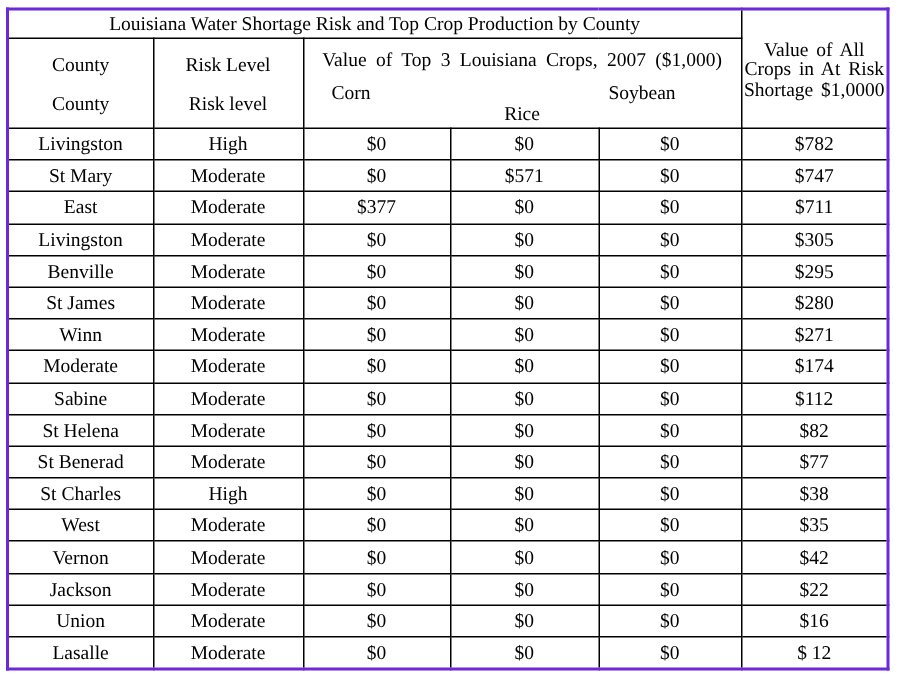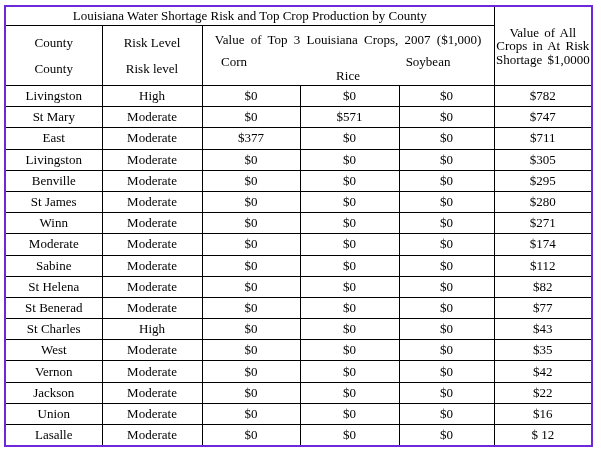--- a/index.html
+++ b/index.html
@@ -199,21 +199,21 @@
           <td>$0</td>
           <td>$77</td>
         </tr>
 
         <tr class="data-row">
           <td>St Charles</td>
           <td>High</td>
           <td>$0</td>
           <td>$0</td>
           <td>$0</td>
-          <td>$43</td>
+          <td>$38</td>
         </tr>
 
         <tr class="data-row">
           <td>West</td>
           <td>Moderate</td>
           <td>$0</td>
           <td>$0</td>
           <td>$0</td>
           <td>$35</td>
         </tr>

